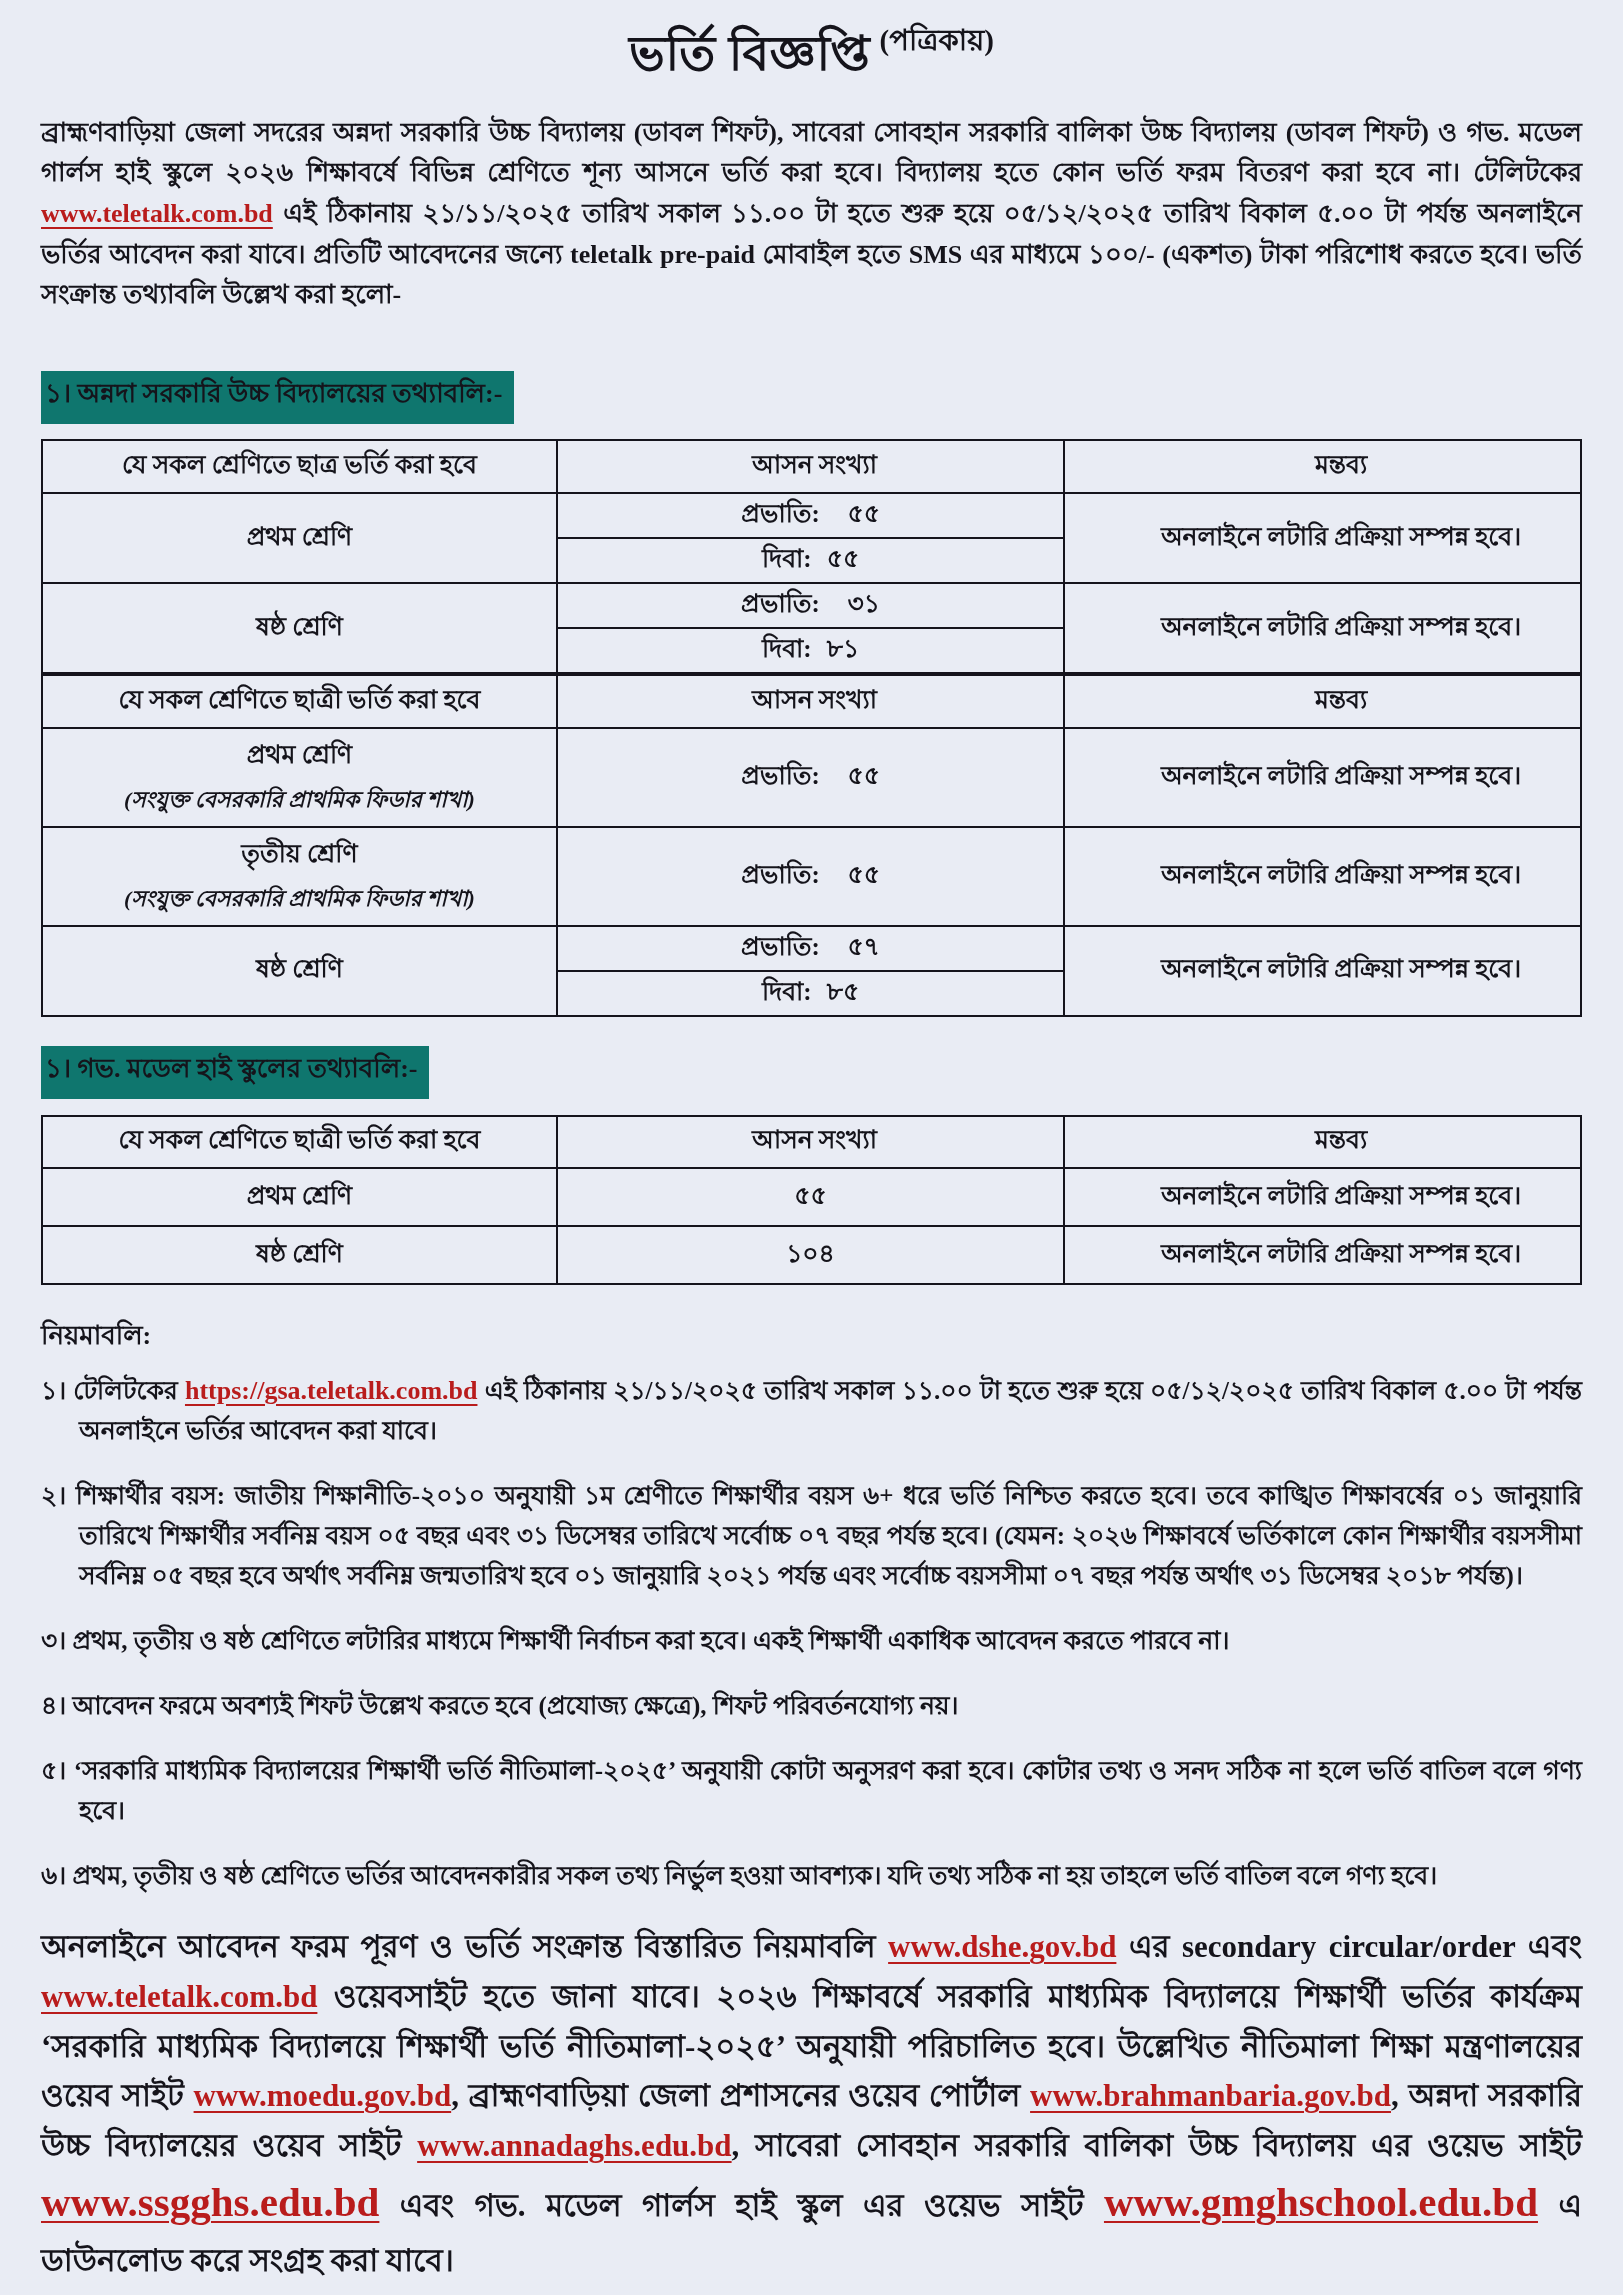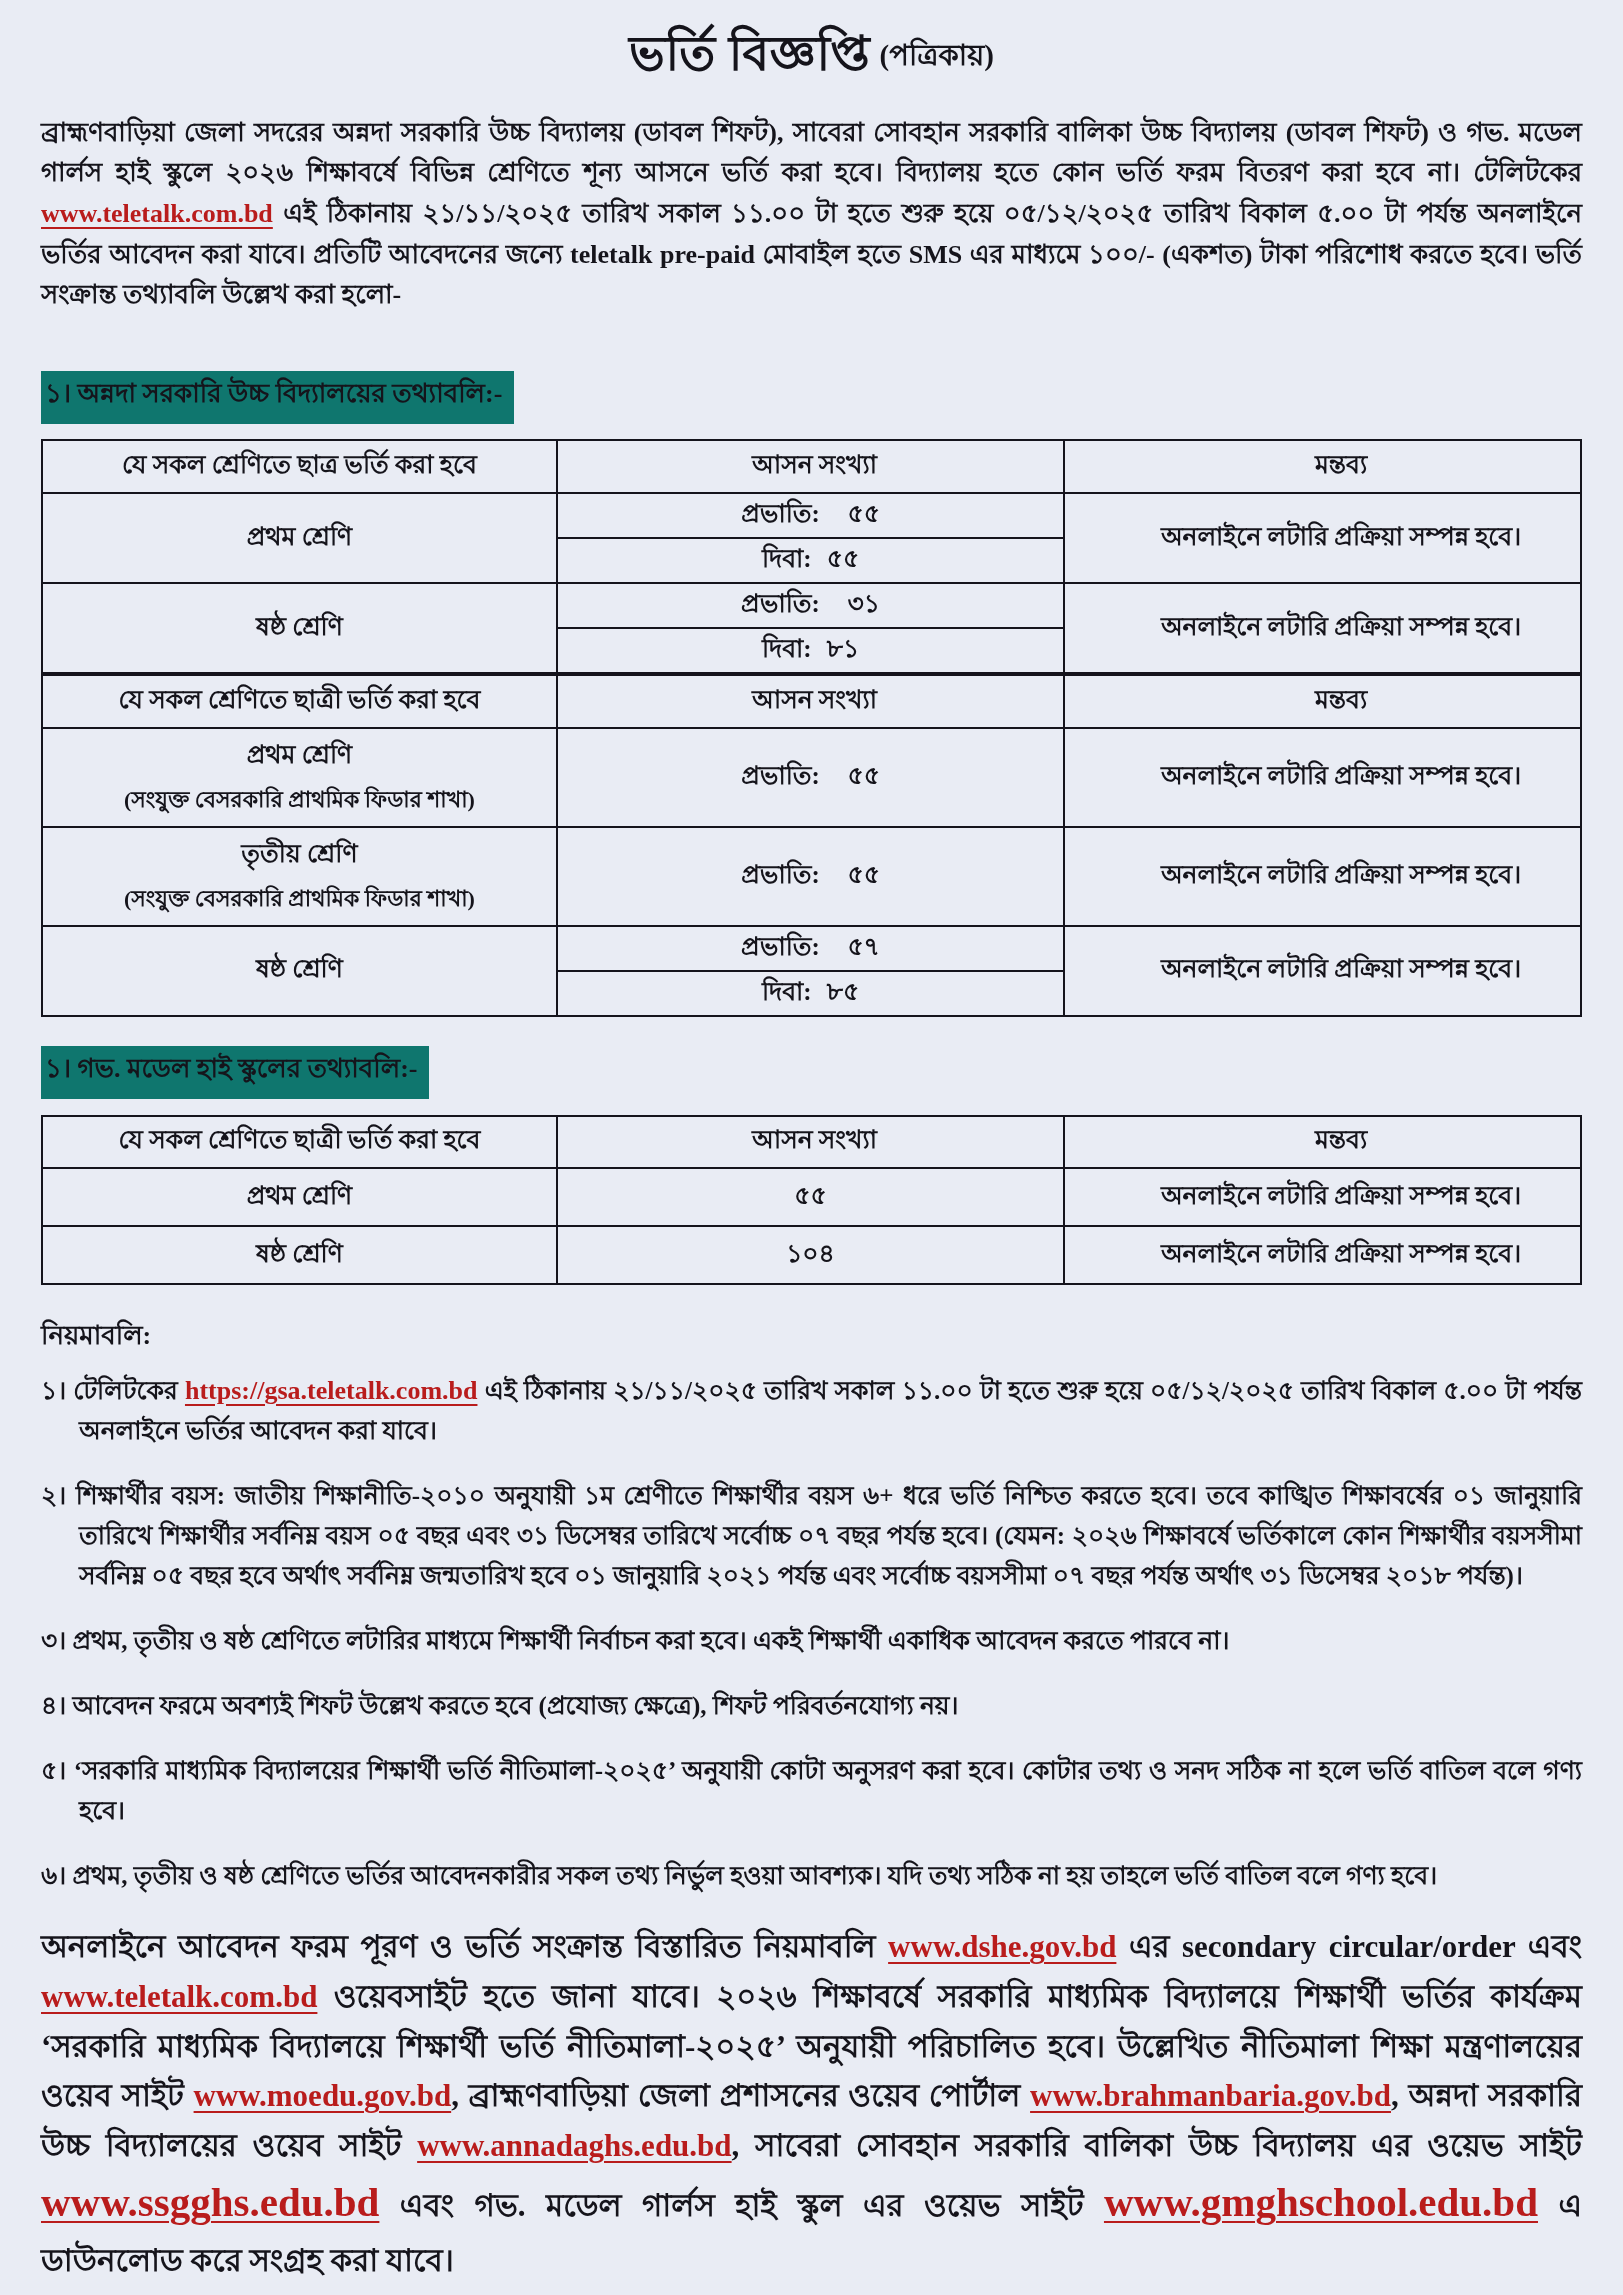--- a/index.html
+++ b/index.html
@@ -8,21 +8,21 @@
     height:2295px;
     background:#e9ecf4;
     color:#15141b;
     font-family:"Liberation Serif","DejaVu Serif",serif;
     -webkit-font-smoothing:antialiased;
     overflow:hidden;
   }
   .page{box-sizing:border-box;width:100%;height:100%;padding:13px 42px 19.6px 41px;}
 
   
-  .title-row{display:flex;justify-content:center;align-items:center;gap:9.2px;padding-top:3.9px;}
+  .title-row{display:flex;justify-content:center;align-items:flex-start;gap:9.2px;padding-top:3.9px;}
   .title-main{font-size:48px;font-weight:700;letter-spacing:0.7px;}
   .title-sub{font-size:29px;font-weight:700;}
 
   
   .intro{margin-top:17px;font-size:26px;font-weight:600;line-height:1.56;text-align:justify;}
 
   a.lnk{color:#b91c1c;text-decoration:underline;text-decoration-thickness:2px;text-underline-offset:5.2px;font-weight:700;cursor:pointer;}
   a.lnk.big{font-size:39px;}
 
   
@@ -40,21 +40,21 @@
   .tbl-row:first-child{border-top:none;}
   .cell{box-sizing:border-box;}
   .c1{width:33.5%;border-right:2.6px solid #15141c;display:flex;flex-direction:column;justify-content:center;align-items:center;text-align:center;padding:6.5px 9.2px;}
   .c2{width:33.0%;border-right:2.6px solid #15141c;display:flex;flex-direction:column;justify-content:stretch;}
   .c3{flex:1;display:flex;align-items:center;justify-content:center;text-align:center;padding:6.5px 10.5px;margin-left:37px;}
   .tbl .head-cell{font-size:25px;font-weight:700;}
   .tbl-row.head{min-height:43px;}
   .tbl-row.head .c1,.tbl-row.head .c3{padding:3.9px 6.5px;}
   .tbl-row.head .c2{align-items:center;justify-content:center;padding-left:8px;}
   .cls-name{font-size:25px;font-weight:700;}
-  .cls-note{font-size:22px;font-weight:600;margin-top:3.9px;}
+  .cls-note{font-size:22px;font-weight:600;margin-top:3.9px;font-style:italic;}
   .sub{flex:1;min-height:42px;display:flex;align-items:center;justify-content:center;gap:27.5px;}
   .sub + .sub{border-top:2px solid #15141c;gap:15px;}
   .seat-label,.seat-value{font-size:25px;font-weight:700;}
   .remark{font-size:25px;font-weight:700;}
 
   
   .rules-title{font-size:26px;font-weight:700;margin-top:30px;}
   .rule{font-size:25px;font-weight:600;line-height:1.6;text-align:justify;padding-left:38px;text-indent:-38px;margin-top:10.5px;}
   .rule .num{font-weight:700;}
   .rule a.lnk{font-size:26px;}

